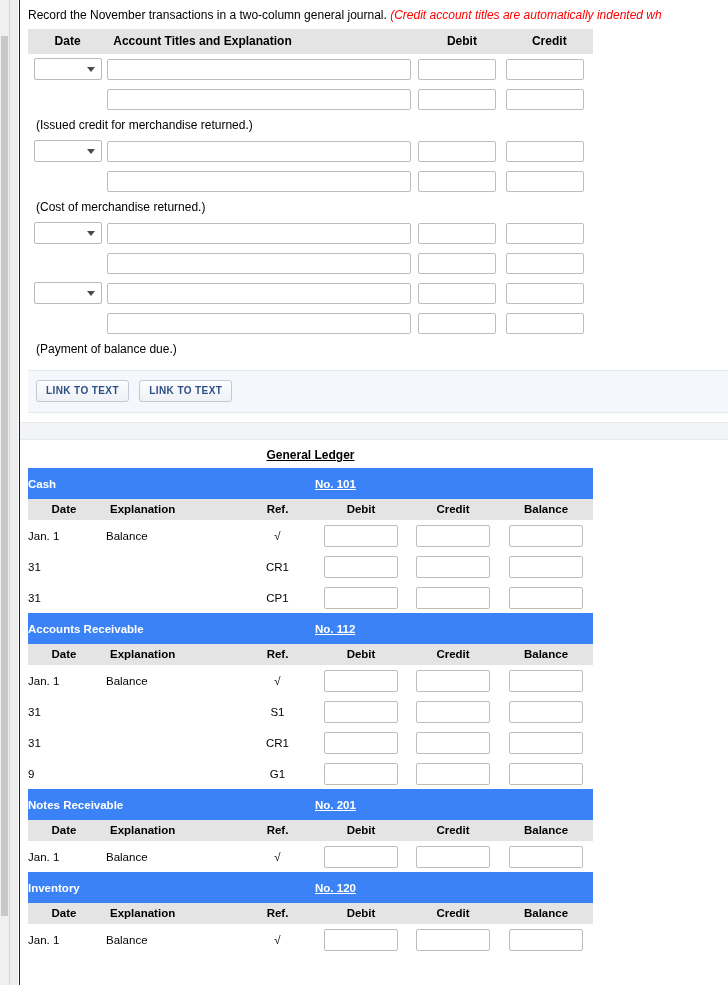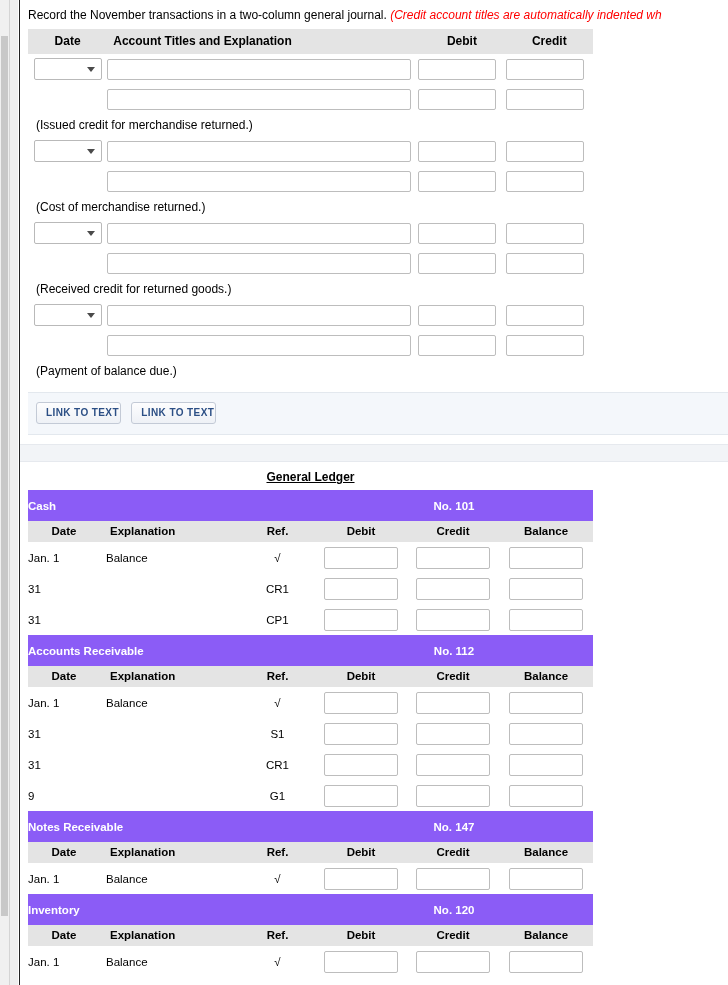--- a/index.html
+++ b/index.html
@@ -165,21 +165,21 @@
   }
   .btn-link {
     display: inline-block;
     font-size: 10px;
     font-weight: bold;
     letter-spacing: 0.4px;
     color: #2c4f85;
     background: linear-gradient(#fdfdfe, #eef1f6);
     border: 1px solid #c3cad6;
     border-radius: 3px;
-    padding: 4px 1px 5px 9px;
+    padding: 4px 9px 5px 9px;
     margin-right: 7px;
     cursor: pointer;
     font-family: "Liberation Sans", sans-serif;
   }
 
   .section-gap {
     height: 16px;
     background: #f2f4f7;
     margin-top: 9px;
     border-top: 1px solid #e6e9ee;
@@ -197,27 +197,27 @@
     margin-left: 8px;
   }
 
   .ledger {
     width: 565px;
     margin-left: 8px;
     border-collapse: collapse;
     table-layout: fixed;
   }
   .acct-bar td {
-    background: #8b5cf6;
+    background: #3b82f6;
     color: #ffffff;
     font-size: 11.5px;
     font-weight: bold;
     padding: 3px 6px 4px 6px;
   }
-  .acct-bar .acct-no { text-align: center; }
+  .acct-bar .acct-no { text-align: left; text-decoration: underline; }
 
   .ledger th {
     background: #e4e4e4;
     font-size: 11.5px;
     font-weight: bold;
     padding: 4px 0 5px 0;
     text-align: center;
   }
   .ledger th.l-expl { text-align: left; padding-left: 10px; }
 
@@ -315,23 +315,20 @@
           <td class="cell-pad"><input class="txt acct-input" type="text" style=""></td>
           <td class="cell-pad"><input class="txt amt-input" type="text" style=""></td>
           <td class="cell-pad"><input class="txt amt-input" type="text" style=""></td>
         </tr>
         <tr>
           <td></td>
           <td class="cell-pad"><input class="txt acct-input" type="text" style=""></td>
           <td class="cell-pad"><input class="txt amt-input" type="text" style=""></td>
           <td class="cell-pad"><input class="txt amt-input" type="text" style=""></td>
         </tr>
-        <tr class="expl-row">
-          <td colspan="4"><span class="expl-text">(Received credit for returned goods.)</span></td>
-        </tr>
         <tr>
           <td class="cell-pad"><span class="select-wrap"><select class="date-select"><option></option></select><span class="arrow"></span></span></td>
           <td class="cell-pad"><input class="txt acct-input" type="text" style=""></td>
           <td class="cell-pad"><input class="txt amt-input" type="text" style=""></td>
           <td class="cell-pad"><input class="txt amt-input" type="text" style=""></td>
         </tr>
         <tr>
           <td></td>
           <td class="cell-pad"><input class="txt acct-input" type="text" style=""></td>
           <td class="cell-pad"><input class="txt amt-input" type="text" style=""></td>
@@ -463,21 +460,21 @@
           <col class="lc-date">
           <col class="lc-expl">
           <col class="lc-ref">
           <col class="lc-deb">
           <col class="lc-cre">
           <col class="lc-bal">
         </colgroup>
         <tbody>
           <tr class="acct-bar">
             <td colspan="3">Notes Receivable</td>
-            <td colspan="3" class="acct-no">No. 147</td>
+            <td colspan="3" class="acct-no">No. 201</td>
           </tr>
           <tr>
             <th>Date</th>
             <th class="l-expl">Explanation</th>
             <th>Ref.</th>
             <th>Debit</th>
             <th>Credit</th>
             <th>Balance</th>
           </tr>
           <tr>

